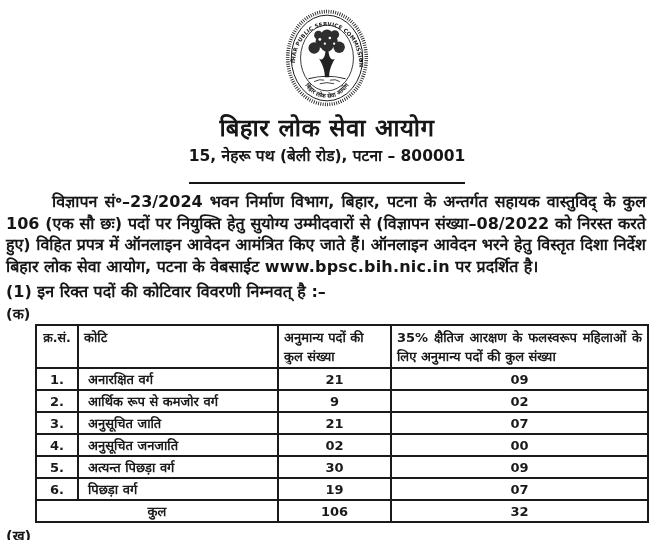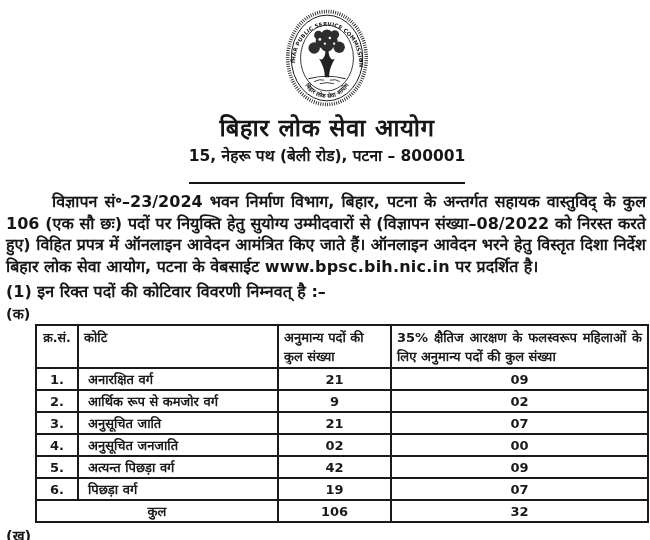--- a/index.html
+++ b/index.html
@@ -127,21 +127,21 @@
       </tr>
       <tr>
         <td class="sn">4.</td>
         <td class="cat">अनुसूचित जनजाति</td>
         <td class="num">02</td>
         <td class="num">00</td>
       </tr>
       <tr>
         <td class="sn">5.</td>
         <td class="cat">अत्यन्त पिछड़ा वर्ग</td>
-        <td class="num">42</td>
+        <td class="num">30</td>
         <td class="num">09</td>
       </tr>
       <tr>
         <td class="sn">6.</td>
         <td class="cat">पिछड़ा वर्ग</td>
         <td class="num">19</td>
         <td class="num">07</td>
       </tr>
       <tr class="total-row">
         <td class="total-label" colspan="2">कुल</td>

